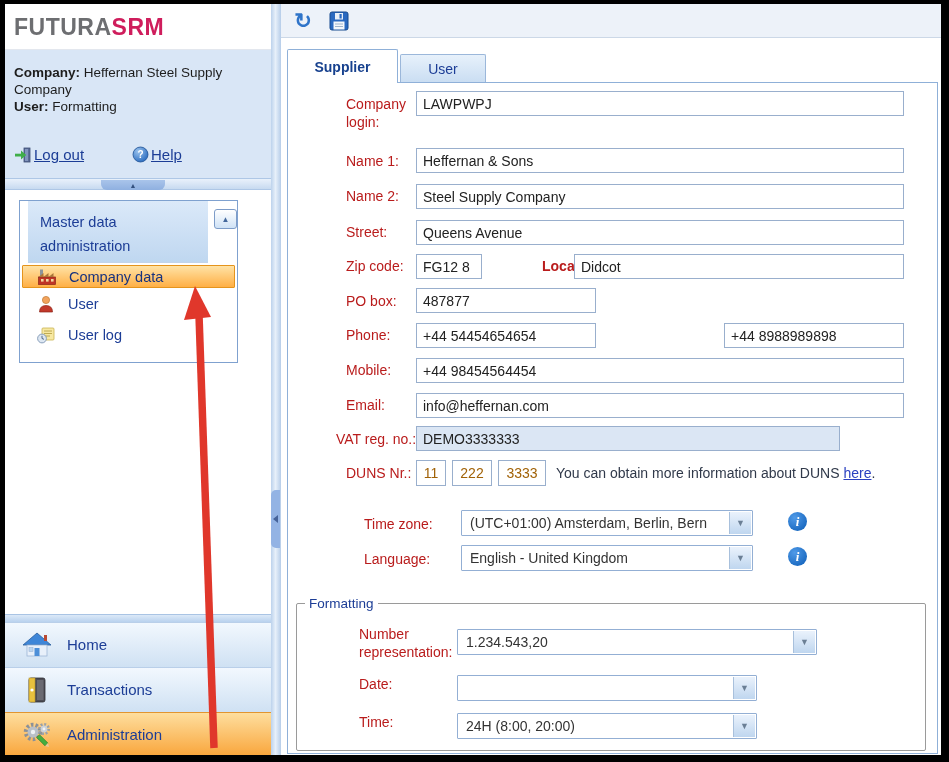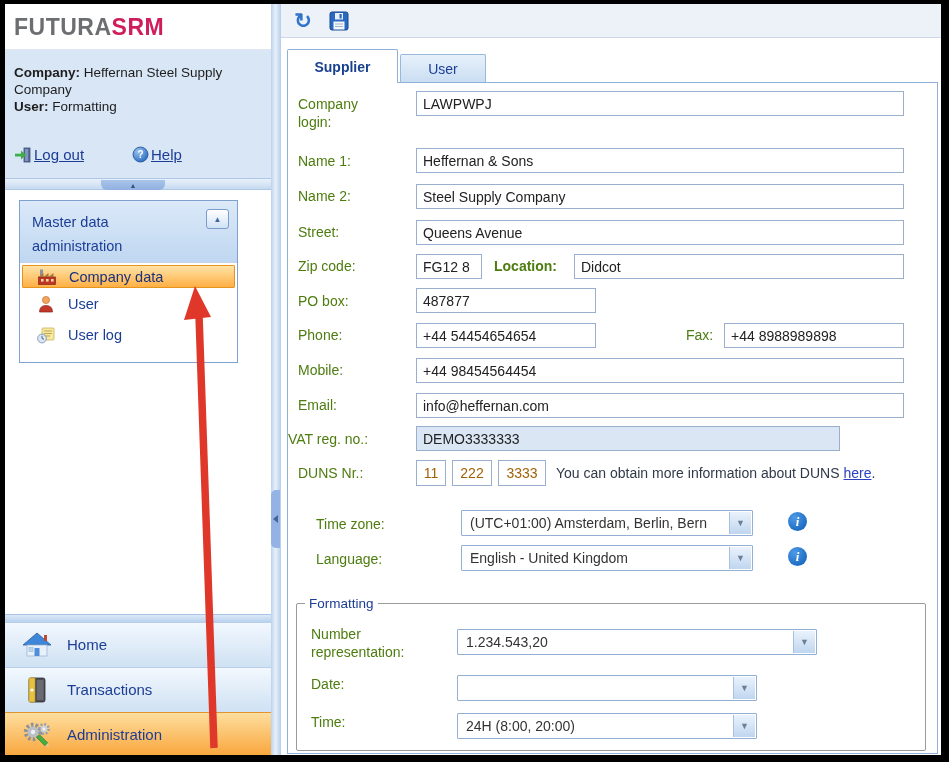--- a/index.html
+++ b/index.html
@@ -19,21 +19,21 @@
   .links-row { left:9px; top:96px; width:246px; height:22px; }
   .side-link { display:inline-flex; align-items:center; gap:2px; color:#1c3d96; font-size:15px; text-decoration:none; cursor:pointer; }
   .side-link .lbl { text-decoration:underline; }
   .help-pos { position:absolute; left:118px; top:0; }
   .logout-pos { position:absolute; left:0; top:0; }
 
   .hsplit { left:0; top:174px; width:266px; height:12px; background:linear-gradient(#e9f1fb,#c7daf0); border-top:1px solid #aec7e6; border-bottom:1px solid #aec7e6; }
   .hsplit-handle { left:96px; top:1px; width:64px; height:10px; background:linear-gradient(#a9c4ea,#8fb0e0); border-radius:0 0 6px 6px; display:flex; align-items:center; justify-content:center; font-size:7px; color:#33507e; cursor:pointer; }
 
   .menu-box { left:14px; top:196px; width:219px; height:163px; border:1px solid #7fa1cf; background:#fff; }
-  .menu-header { left:0; top:0; width:217px; height:62px; background:linear-gradient(#dbe9f9,#bfd7f0); border-bottom:1px solid #c3d4ea; }
+  .menu-header { left:8px; top:0; width:180px; height:62px; background:linear-gradient(#dbe9f9,#bfd7f0); border-bottom:1px solid #c3d4ea; }
   .menu-title { left:12px; top:9px; font-size:14.5px; color:#1c3d96; line-height:24px; width:160px; }
   .collapse-btn { left:186px; top:8px; width:23px; height:20px; border:1px solid #7d9cc8; border-radius:3px; background:linear-gradient(#ffffff,#cfe2f6); display:flex; align-items:center; justify-content:center; font-size:8px; color:#44689c; cursor:pointer; }
   .menu-items { left:0; top:62px; width:217px; }
   .menu-item { position:relative; height:31px; display:flex; align-items:center; cursor:pointer; }
   .menu-item .mi-icon { position:absolute; left:16px; width:20px; height:18px; }
   .menu-item .mi-label { position:absolute; left:48px; font-size:14.5px; color:#1c3d96; }
   .menu-item.selected { margin:2px 2px 0 2px; height:23px; border:1px solid #e5941c; border-radius:1px; background:linear-gradient(#ffe3a6,#ffaf45); }
   .menu-item.selected .mi-icon { left:14px; }
   .menu-item.selected .mi-label { left:46px; color:#17327e; }
 
@@ -54,21 +54,21 @@
   .toolbar { left:0; top:0; width:660px; height:34px; background:#edf2f9; border-bottom:1px solid #ccd8e7; }
   .tb-btn { top:5px; width:24px; height:24px; display:flex; align-items:center; justify-content:center; cursor:pointer; }
   .refresh-glyph { font-size:21px; font-weight:bold; color:#2f74c9; line-height:20px; }
 
   .tab { display:flex; align-items:center; justify-content:center; font-size:14px; cursor:pointer; }
   .tab-active { left:6px; top:45px; width:111px; height:34px; background:#fff; border:1px solid #8fb0d8; border-bottom:none; border-radius:2px 2px 0 0; color:#17418e; font-weight:bold; z-index:2; }
   .tab-inactive { left:119px; top:50px; width:86px; height:29px; background:linear-gradient(#e7f1fb,#c9ddf2); border:1px solid #9bb7da; border-bottom:none; border-radius:2px 2px 0 0; color:#1c3d96; }
 
   .panel { left:6px; top:78px; width:651px; height:672px; border:1px solid #8fb0d8; background:#fff; }
 
-  .flabel { position:absolute; font-size:14px; color:#4d7c0f; line-height:18px; }
+  .flabel { position:absolute; font-size:14px; color:#b91c1c; line-height:18px;margin-left:48px; }
   .text-input { position:absolute; height:25px; border:1px solid #99afcd; background:#fff; font-family:"Liberation Sans",sans-serif; font-size:14px; color:#222; padding:0 6px; }
   .text-input.ro { background:#dbe6f4; }
 
   .dropdown { position:absolute; height:26px; border:1px solid #93afd4; background:#fff; border-radius:1px; }
   .dd-value { display:block; margin-right:26px; padding-left:8px; font-size:14px; color:#333; line-height:24px; white-space:nowrap; overflow:hidden; }
   .dd-btn { position:absolute; right:1px; top:1px; width:22px; height:22px; background:linear-gradient(#eaf2fc,#bfd6ef); border:none; border-left:1px solid #a8c0dc; color:#6b7f95; font-size:9px; display:flex; align-items:center; justify-content:center; cursor:pointer; }
 
   .info-badge { position:absolute; width:19px; height:19px; border-radius:50%; background:radial-gradient(circle at 35% 30%, #4f9ae8, #0a5bb5); color:#fff; font:bold italic 13px "Liberation Serif", serif; display:flex; align-items:center; justify-content:center; cursor:pointer; }
 
   .duns-box { position:absolute; height:26px; border:1px solid #99afcd; text-align:center; font-size:14px; color:#a16207; font-family:"Liberation Sans",sans-serif; padding:0 2px; }

